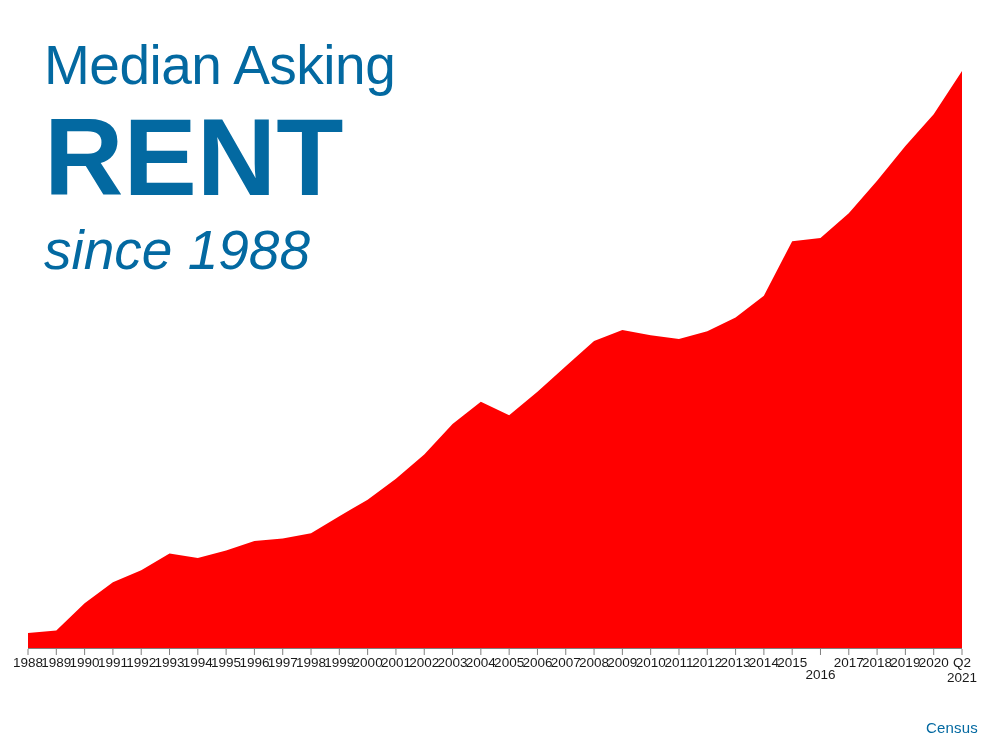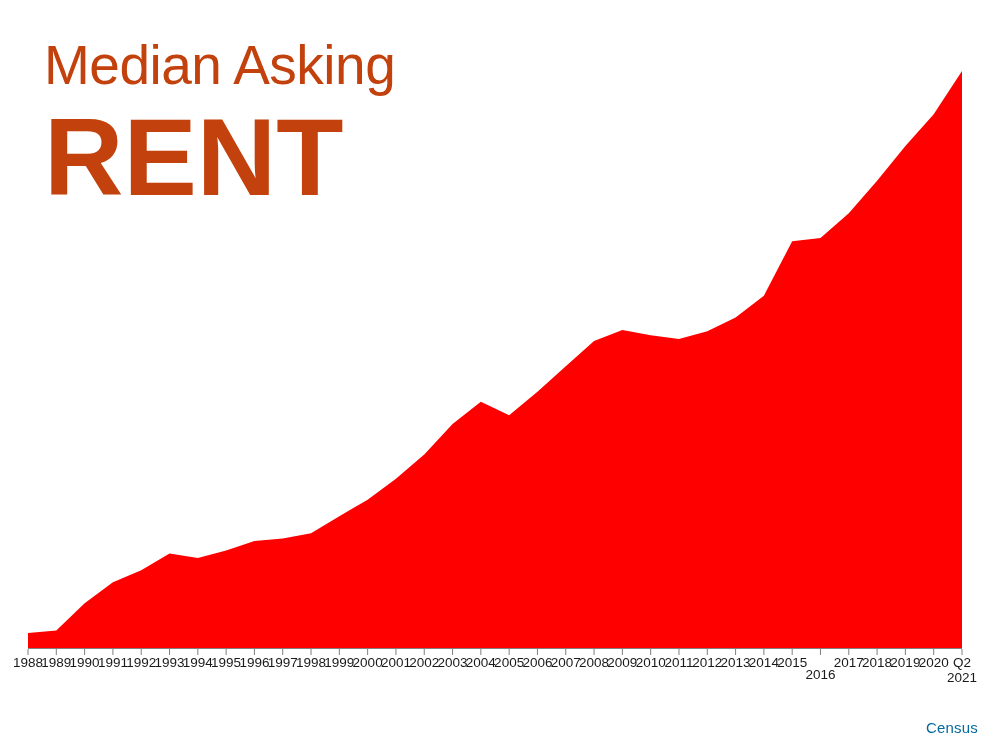--- a/index.html
+++ b/index.html
@@ -19,21 +19,21 @@
     background: #ffffff;
     overflow: hidden;
   }
 
   
   #title-block {
     position: absolute;
     left: 44px;
     top: 38px;
     width: 520px;
-    color: #c2410c;
+    color: #0369a1;
     user-select: none;
   }
   #title-line1 {
     font-size: 55px;
     line-height: 1.0;
     font-weight: 400;
     letter-spacing: -0.5px;
     white-space: nowrap;
   }
   #title-line2 {
@@ -98,20 +98,21 @@
   }
 </style>
 </head>
 <body>
 
 <div id="page">
 
   <div id="title-block">
     <div id="title-line1">Median Asking</div>
     <div id="title-line2">RENT</div>
+    <div id="title-line3">since 1988</div>
   </div>
 
   <div id="chart-area">
     <svg id="chart-svg" width="1000" height="700" viewBox="0 0 1000 700">
       <g>
         <path id="area-path" fill="#ff0000" stroke="none" d="M 28.00 633.00 L 56.30 630.46 L 84.61 603.15 L 112.91 582.20 L 141.21 570.13 L 169.52 553.62 L 197.82 558.07 L 226.12 550.45 L 254.42 540.92 L 282.73 538.38 L 311.03 533.30 L 339.33 516.15 L 367.64 499.64 L 395.94 478.69 L 424.24 454.56 L 452.55 424.08 L 480.85 401.85 L 509.15 415.19 L 537.45 391.69 L 565.76 366.29 L 594.06 340.89 L 622.36 330.09 L 650.67 335.17 L 678.97 338.98 L 707.27 331.36 L 735.58 317.39 L 763.88 295.80 L 792.18 241.19 L 820.48 238.01 L 848.79 213.25 L 877.09 180.86 L 905.39 145.93 L 933.70 114.18 L 962.00 71.00 L 962.00 648.00 L 28.00 648.00 Z"></path>
       </g>
       <g id="axis-group">
         <line id="axis-line" x1="28" y1="648.5" x2="962" y2="648.5" stroke="#808080" stroke-width="1"></line>
         <g id="tick-group">

